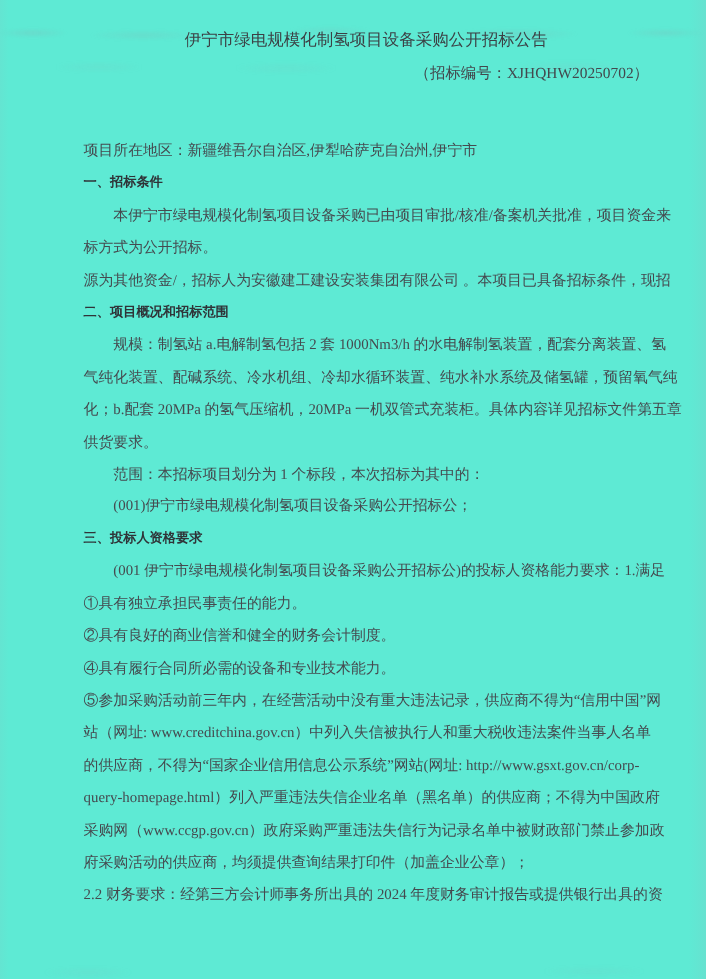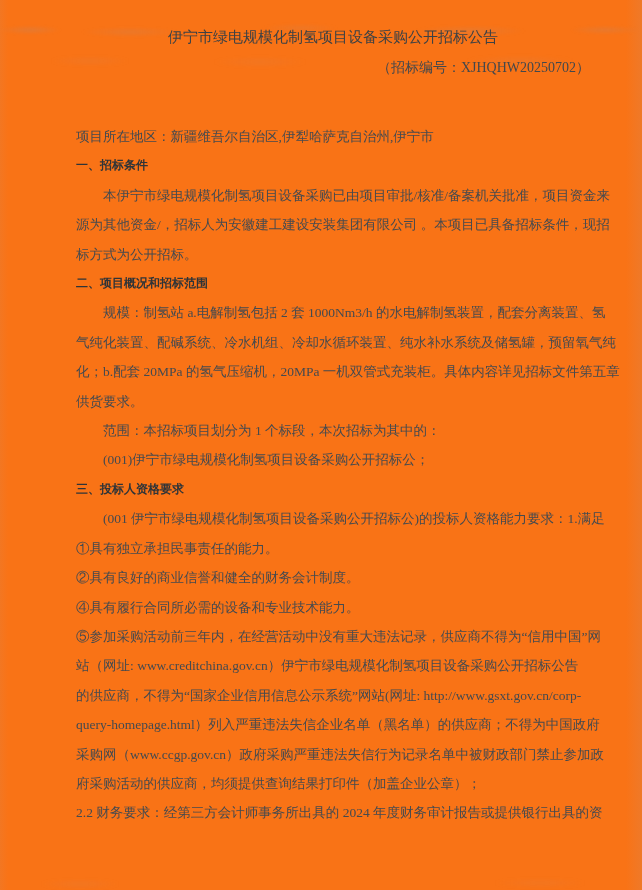--- a/index.html
+++ b/index.html
@@ -4,21 +4,21 @@
 <style>
   html, body {
     margin: 0;
     padding: 0;
     background: #ffffff;
   }
   .page {
     position: relative;
     width: 642px;
     height: 890px;
-    background: #f97316;
+    background: #5eead4;
     overflow: hidden;
     font-family: "Liberation Serif", "DejaVu Serif", serif;
   }
   
   .artifact { position: absolute; pointer-events: none; }
   .top-noise {
     left: 0; top: 20px; width: 100%; height: 20px;
     background:
       radial-gradient(ellipse 45px 6px at 30px 10px, rgba(150,152,165,.20), transparent 70%),
       radial-gradient(ellipse 70px 7px at 130px 12px, rgba(150,152,165,.15), transparent 70%),
@@ -101,38 +101,38 @@
 
     <div class="title">伊宁市绿电规模化制氢项目设备采购公开招标公告</div>
     <div class="subtitle">（招标编号：XJHQHW20250702）</div>
 
     <div class="gap-lg"></div>
 
     <div class="line">项目所在地区：新疆维吾尔自治区,伊犁哈萨克自治州,伊宁市</div>
 
     <div class="line heading">一、招标条件</div>
     <div class="line indent">本伊宁市绿电规模化制氢项目设备采购已由项目审批/核准/备案机关批准，项目资金来</div>
+    <div class="line">标方式为公开招标。</div>
     <div class="line">源为其他资金/，招标人为安徽建工建设安装集团有限公司 。本项目已具备招标条件，现招</div>
-    <div class="line">标方式为公开招标。</div>
 
     <div class="line heading">二、项目概况和招标范围</div>
     <div class="line indent">规模：制氢站 a.电解制氢包括 2 套 1000Nm3/h 的水电解制氢装置，配套分离装置、氢</div>
     <div class="line">气纯化装置、配碱系统、冷水机组、冷却水循环装置、纯水补水系统及储氢罐，预留氧气纯</div>
     <div class="line">化；b.配套 20MPa 的氢气压缩机，20MPa 一机双管式充装柜。具体内容详见招标文件第五章</div>
     <div class="line">供货要求。</div>
     <div class="line indent">范围：本招标项目划分为 1 个标段，本次招标为其中的：</div>
     <div class="line indent">(001)伊宁市绿电规模化制氢项目设备采购公开招标公；</div>
 
     <div class="line heading">三、投标人资格要求</div>
     <div class="line indent">(001 伊宁市绿电规模化制氢项目设备采购公开招标公)的投标人资格能力要求：1.满足</div>
     <div class="line">①具有独立承担民事责任的能力。</div>
     <div class="line">②具有良好的商业信誉和健全的财务会计制度。</div>
     <div class="line">④具有履行合同所必需的设备和专业技术能力。</div>
     <div class="line">⑤参加采购活动前三年内，在经营活动中没有重大违法记录，供应商不得为“信用中国”网</div>
-    <div class="line">站（网址: www.creditchina.gov.cn）伊宁市绿电规模化制氢项目设备采购公开招标公告</div>
+    <div class="line">站（网址: www.creditchina.gov.cn）中列入失信被执行人和重大税收违法案件当事人名单</div>
     <div class="line">的供应商，不得为“国家企业信用信息公示系统”网站(网址: http://www.gsxt.gov.cn/corp-</div>
     <div class="line">query-homepage.html）列入严重违法失信企业名单（黑名单）的供应商；不得为中国政府</div>
     <div class="line">采购网（www.ccgp.gov.cn）政府采购严重违法失信行为记录名单中被财政部门禁止参加政</div>
     <div class="line">府采购活动的供应商，均须提供查询结果打印件（加盖企业公章）；</div>
     <div class="line">2.2 财务要求：经第三方会计师事务所出具的 2024 年度财务审计报告或提供银行出具的资</div>
 
   </div>
 </div>
 
 </body></html>

